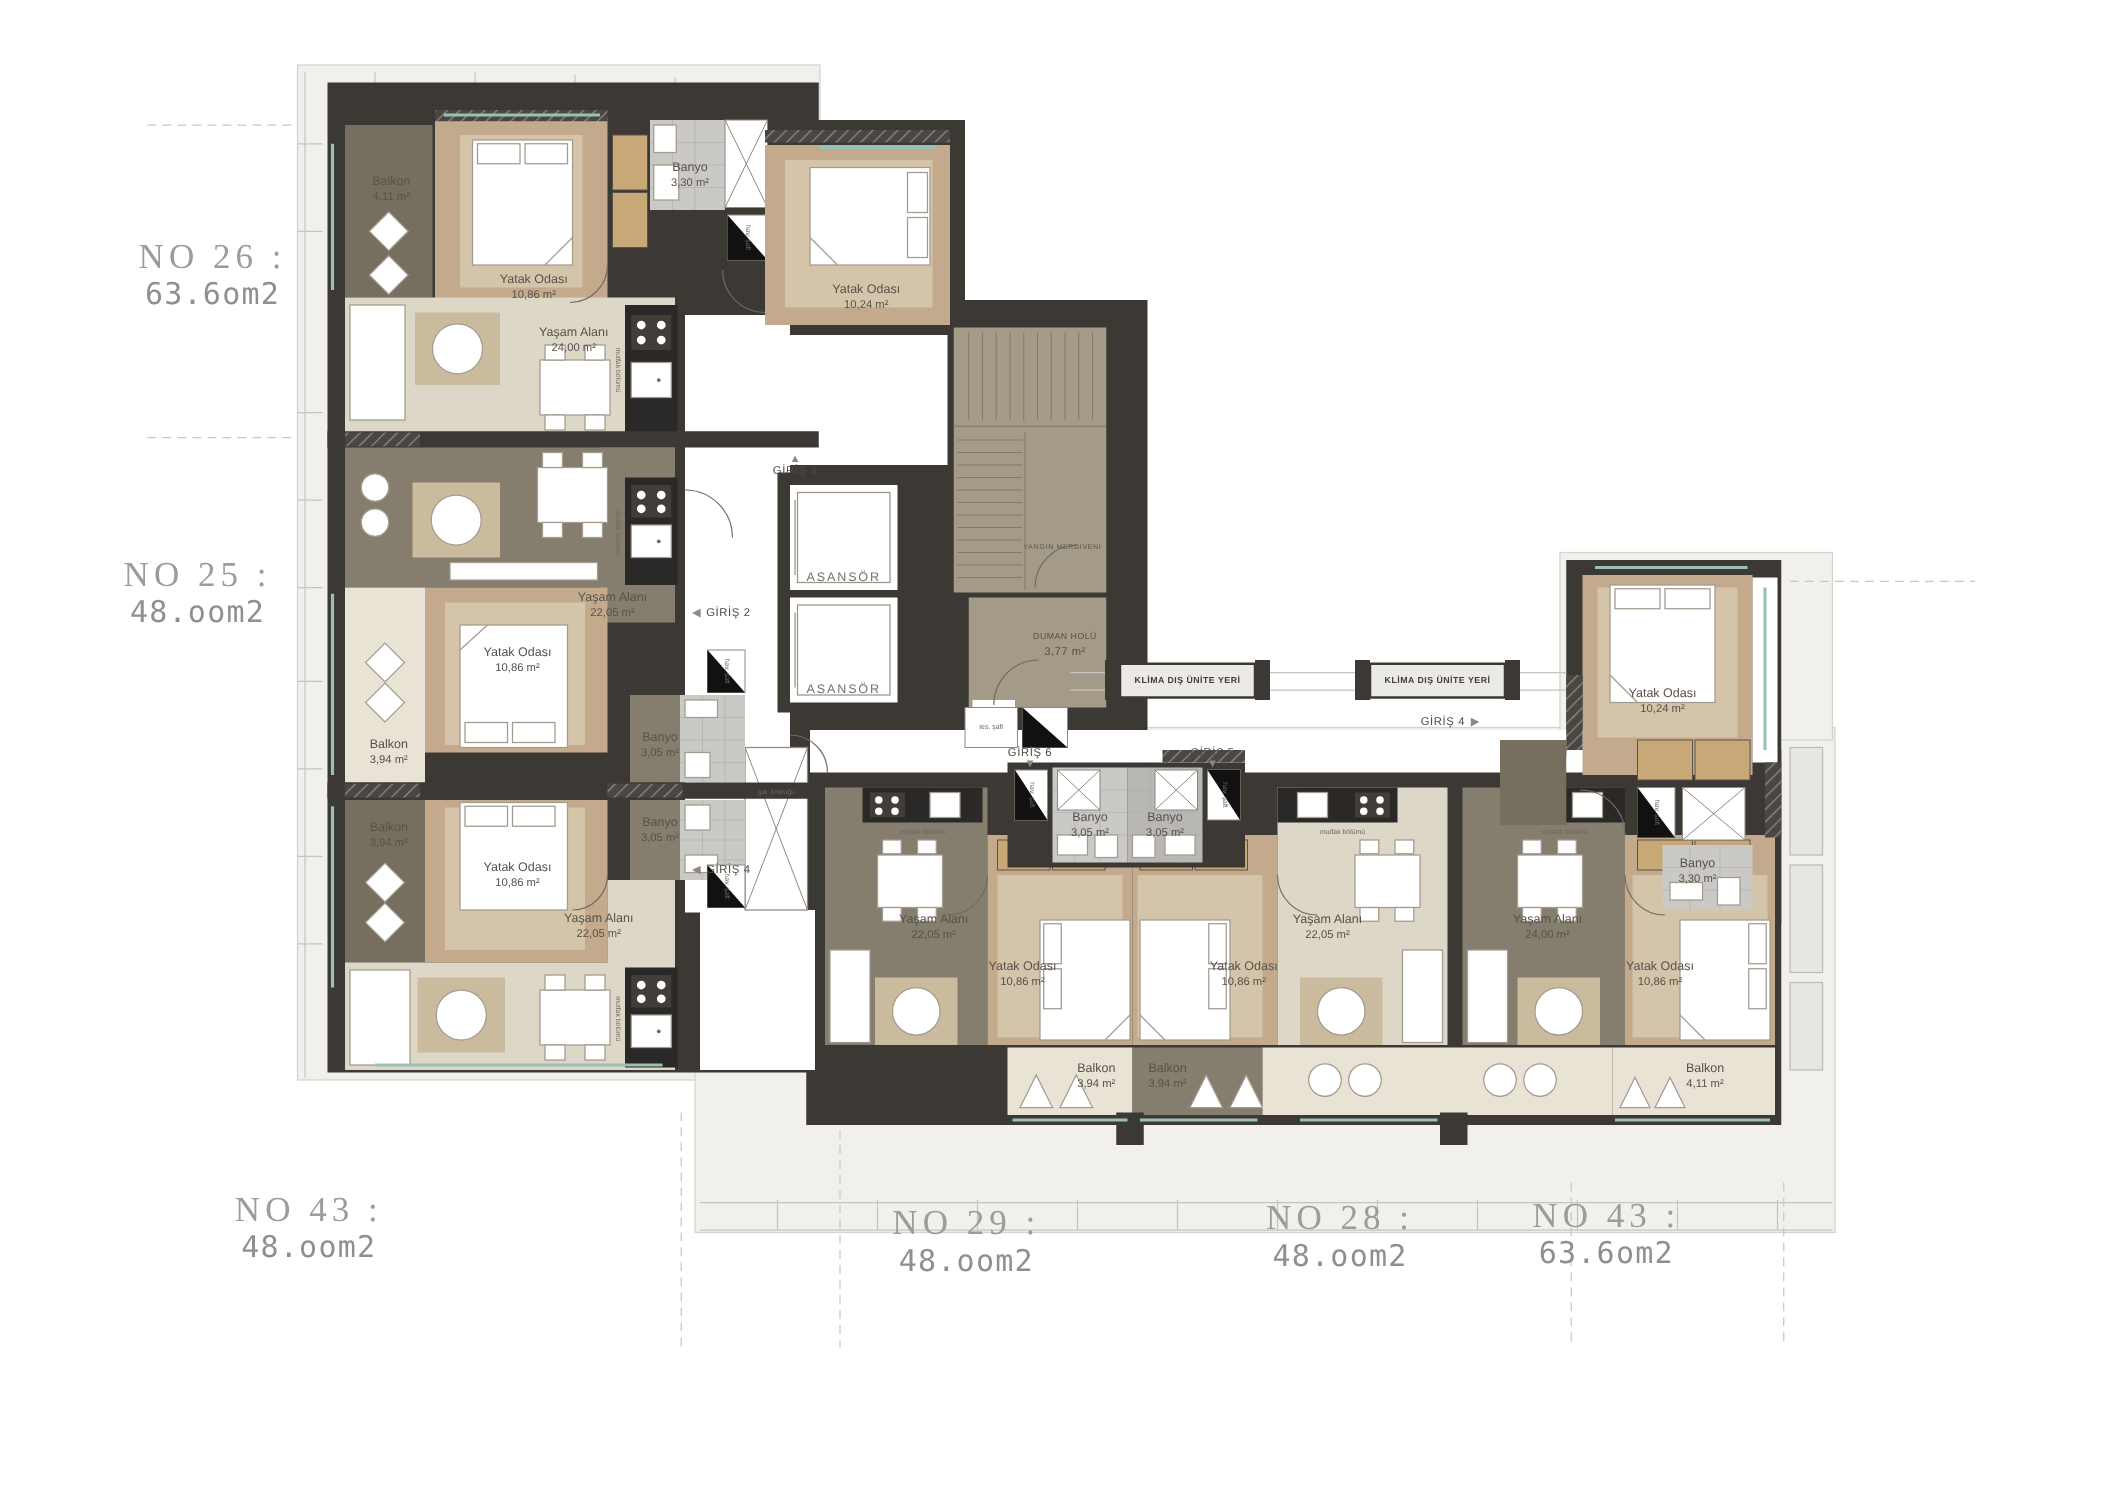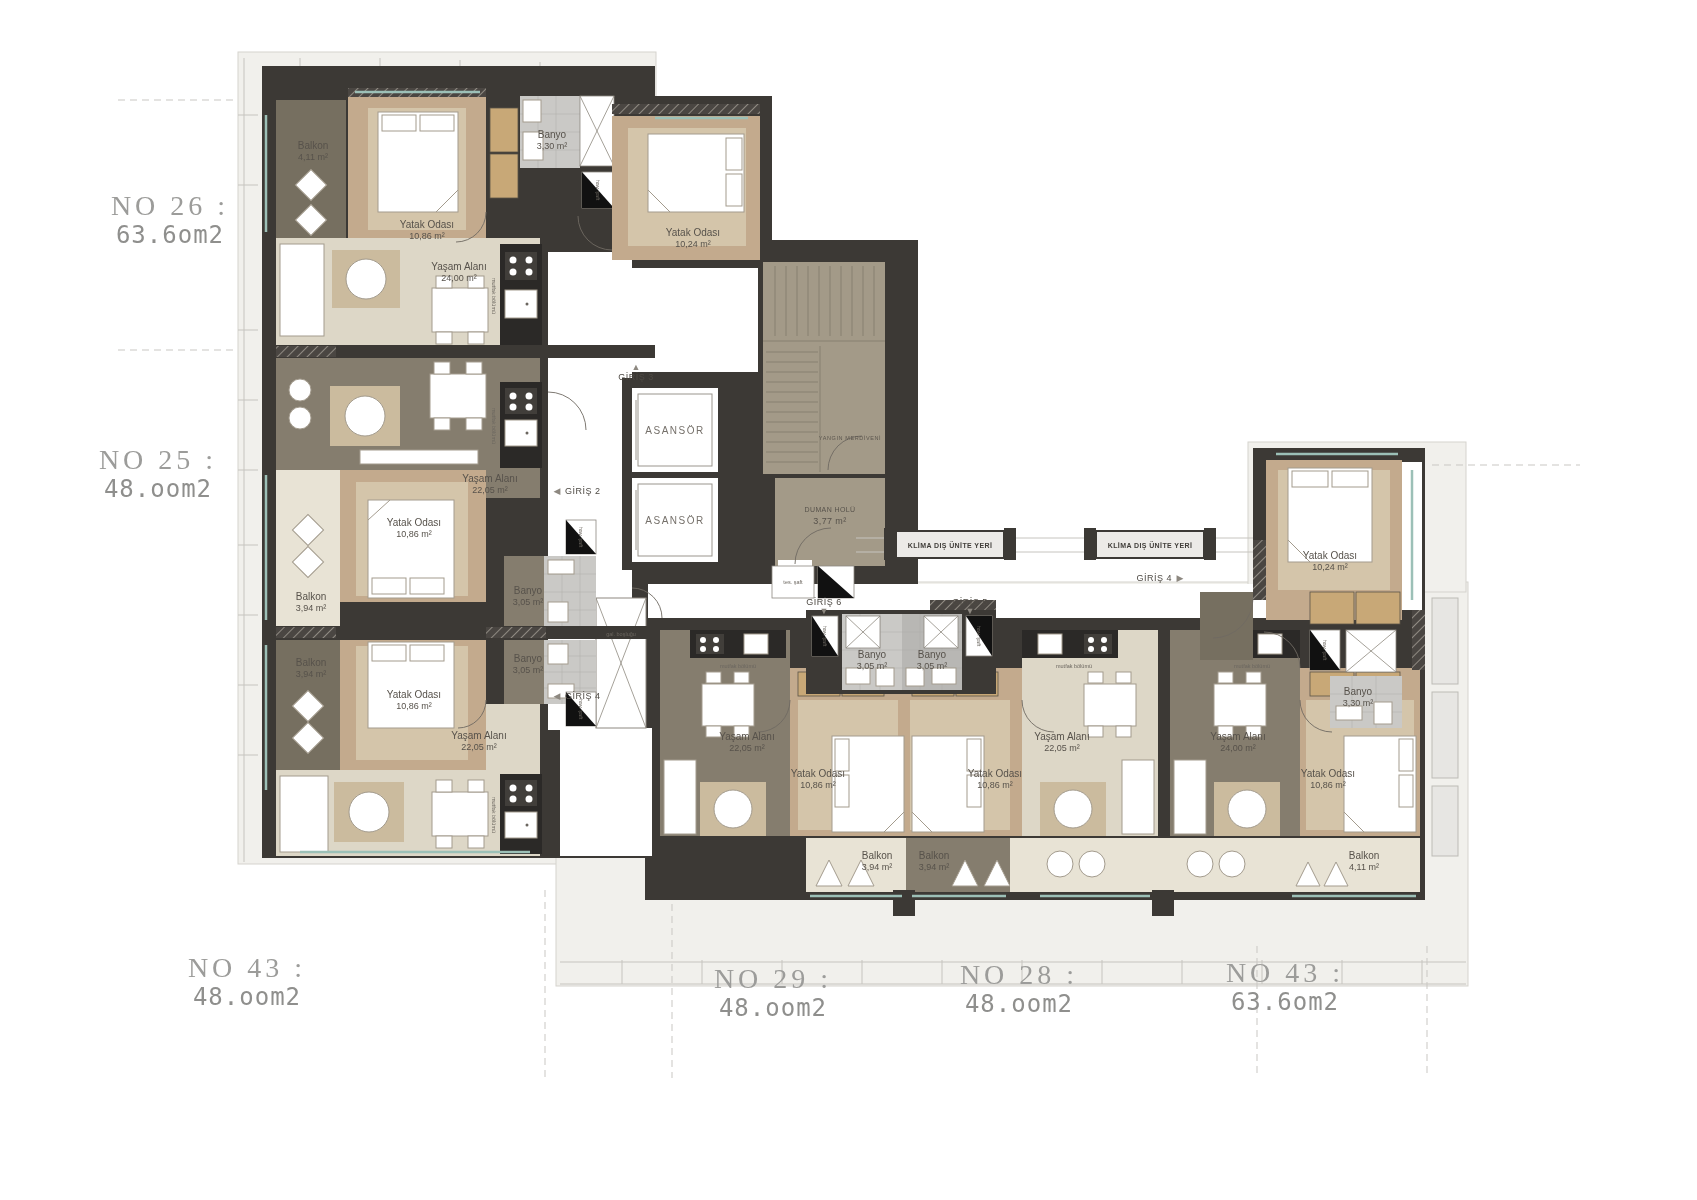--- a/index.html
+++ b/index.html
@@ -34,21 +34,21 @@
   .cabline{stroke:#9a958d;stroke-width:1;fill:none}
   .grid{stroke:#aeadaa;stroke-width:0.5;fill:none}
   
   .lbl{position:absolute;transform:translate(-50%,-50%);text-align:center;white-space:nowrap;}
   .rl{font-size:10px;line-height:1.3;color:#57524b;}
   .rl .a{font-size:9px;text-align:center;}
   .unit{color:#9c9c9a;font-family:"Liberation Serif",serif;font-size:28px;letter-spacing:4px;line-height:1.1;}
   .unit .ar{font-family:"DejaVu Sans Mono",monospace;font-size:24px;letter-spacing:1px;color:#8f8f8d;}
   .giris{font-size:9px;color:#4e4a44;letter-spacing:0.5px;}
   .tri{color:#8d8880;font-size:9px;line-height:1;}
-  .asans{font-size:10px;letter-spacing:1.5px;color:#75706a;}
+  .asans{font-size:10px;letter-spacing:1.5px;color:#75706a;margin-top:32px;}
   .klima{font-size:7px;font-weight:bold;letter-spacing:0.4px;color:#403d39;}
   .yangin{font-size:5.5px;letter-spacing:0.6px;color:#5c564e;}
   .duman{font-size:7px;letter-spacing:0.4px;color:#57524b;line-height:1.4;}
   .duman .a{font-size:9px;}
   .tiny{font-size:5.5px;color:#6b665f;}
   .tiny.v{transform:translate(-50%,-50%) rotate(90deg);}
 </style>
 </head>
 <body>
 
@@ -449,21 +449,21 @@
     <div class="ar">48.oom2</div>
   </div>
   <div class="lbl unit" style="left:247px;top:982px">
     <div>NO 43 :</div>
     <div class="ar">48.oom2</div>
   </div>
   <div class="lbl unit" style="left:773px;top:993px">
     <div>NO 29 :</div>
     <div class="ar">48.oom2</div>
   </div>
-  <div class="lbl unit" style="left:1019px;top:989px">
+  <div class="lbl unit" style="left:1072px;top:989px">
     <div>NO 28 :</div>
     <div class="ar">48.oom2</div>
   </div>
   <div class="lbl unit" style="left:1285px;top:987px">
     <div>NO 43 :</div>
     <div class="ar">63.6om2</div>
   </div>
 
   <div class="lbl rl" style="left:313px;top:151px">
     <div>Balkon</div>
@@ -571,21 +571,21 @@
     <div class="a">10,86 m²</div>
   </div>
   <div class="lbl rl" style="left:1364px;top:861px">
     <div>Balkon</div>
     <div class="a">4,11 m²</div>
   </div>
 
   <div class="lbl asans" style="left:675px;top:430px">ASANSÖR</div>
   <div class="lbl asans" style="left:675px;top:520px">ASANSÖR</div>
   <div class="lbl yangin" style="left:850px;top:438px">YANGIN MERDİVENİ</div>
-  <div class="lbl duman" style="left:830px;top:516px">
+  <div class="lbl duman" style="left:852px;top:516px">
     <div>DUMAN HOLÜ</div>
     <div class="a">3,77 m²</div>
   </div>
   <div class="lbl klima" style="left:950px;top:545px">KLİMA DIŞ ÜNİTE YERİ</div>
   <div class="lbl klima" style="left:1150px;top:545px">KLİMA DIŞ ÜNİTE YERİ</div>
 
   <div class="lbl" style="left:636px;top:372px">
     <div class="tri">▲</div>
     <div class="giris">GİRİŞ 3</div>
   </div>

